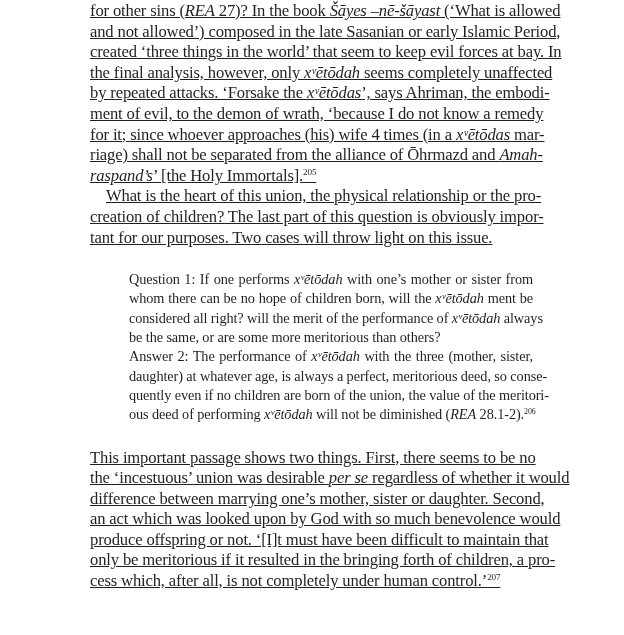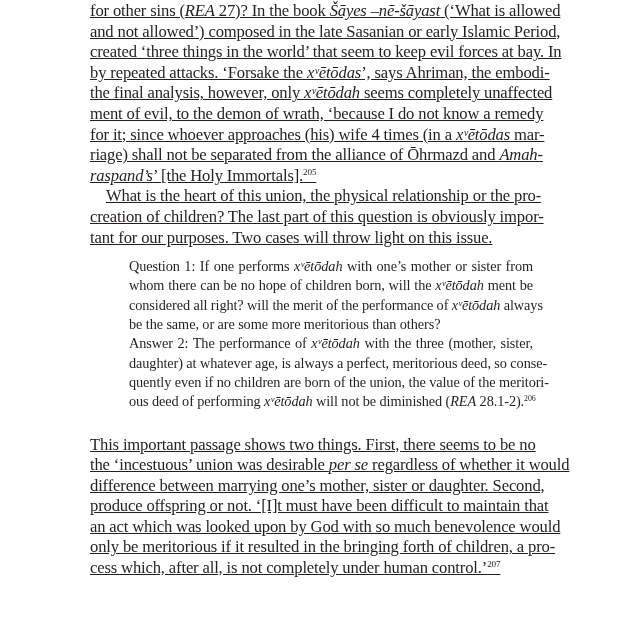--- a/index.html
+++ b/index.html
@@ -12,39 +12,39 @@
     .body-text {
       font-size: 16.6px; line-height: 20.6px;
       text-align: justify; margin: 0;
       letter-spacing: -0.15px;
       text-decoration: underline;
     }
     .line { display: block; text-align: justify; text-align-last: justify; white-space: nowrap; height: 20.6px; overflow: visible; }
     .line.last { text-align-last: left; }
     .indent { padding-left: 16px; }
     .quote {
-      margin: 9px 0 0 39px; width: 404px;
+      margin: 22px 0 0 39px; width: 404px;
       font-size: 14.3px; line-height: 19.3px;
       letter-spacing: -0.1px;
     }
     .quote .line { height: 19.3px; }
     .after-quote { margin-top: 23px; }
     i { font-style: italic; }
     sup { font-size: 0.55em; vertical-align: 0; position: relative; top: -0.65em; line-height: 0; }
   </style>
 </head>
 <body>
 
 <div class="page">
   <div class="body-text">
       <span class="line"><span>for other sins (</span><i>REA</i><span> 27)? In the book </span><i>Šāyes –nē-šāyast</i><span> (‘What is allowed</span></span>
       <span class="line"><span>and not allowed’) composed in the late Sasanian or early Islamic Period,</span></span>
       <span class="line"><span>created ‘three things in the world’ that seem to keep evil forces at bay. In</span></span>
+      <span class="line"><span>the final analysis, however, only </span><i>xᵛētōdah</i><span> seems completely unaffected</span></span>
       <span class="line"><span>by repeated attacks. ‘Forsake the </span><i>xᵛētōdas</i><span>’, says Ahriman, the embodi-</span></span>
-      <span class="line"><span>the final analysis, however, only </span><i>xᵛētōdah</i><span> seems completely unaffected</span></span>
       <span class="line"><span>ment of evil, to the demon of wrath, ‘because I do not know a remedy</span></span>
       <span class="line"><span>for it; since whoever approaches (his) wife 4 times (in a </span><i>xᵛētōdas</i><span> mar-</span></span>
       <span class="line"><span>riage) shall not be separated from the alliance of Ōhrmazd and </span><i>Amah-</i></span>
       <span class="line last"><i>raspand’s</i><span>’ [the Holy Immortals].</span><sup>205</sup></span>
     </div>
   <div class="body-text">
       <span class="line indent"><span>What is the heart of this union, the physical relationship or the pro-</span></span>
       <span class="line"><span>creation of children? The last part of this question is obviously impor-</span></span>
       <span class="line last"><span>tant for our purposes. Two cases will throw light on this issue.</span></span>
     </div>
@@ -55,18 +55,18 @@
       <span class="line last"><span>be the same, or are some more meritorious than others?</span></span>
       <span class="line"><span>Answer 2: The performance of </span><i>xᵛētōdah</i><span> with the three (mother, sister,</span></span>
       <span class="line"><span>daughter) at whatever age, is always a perfect, meritorious deed, so conse-</span></span>
       <span class="line"><span>quently even if no children are born of the union, the value of the meritori-</span></span>
       <span class="line last"><span>ous deed of performing </span><i>xᵛētōdah</i><span> will not be diminished (</span><i>REA</i><span> 28.1-2).</span><sup>206</sup></span>
     </div>
   <div class="body-text after-quote">
       <span class="line"><span>This important passage shows two things. First, there seems to be no</span></span>
       <span class="line"><span>the ‘incestuous’ union was desirable </span><i>per se</i><span> regardless of whether it would</span></span>
       <span class="line"><span>difference between marrying one’s mother, sister or daughter. Second,</span></span>
+      <span class="line"><span>an act which was looked upon by God with so much benevolence would</span></span>
       <span class="line"><span>produce offspring or not. ‘[I]t must have been difficult to maintain that</span></span>
-      <span class="line"><span>an act which was looked upon by God with so much benevolence would</span></span>
       <span class="line"><span>only be meritorious if it resulted in the bringing forth of children, a pro-</span></span>
       <span class="line last"><span>cess which, after all, is not completely under human control.’</span><sup>207</sup></span>
     </div>
 </div>
 
 </body></html>

